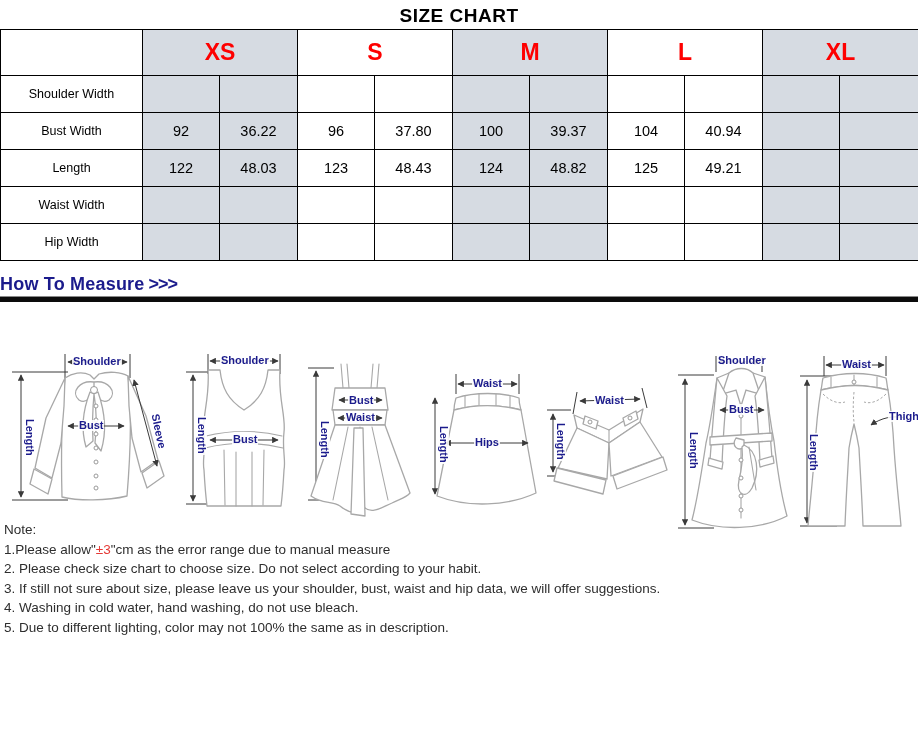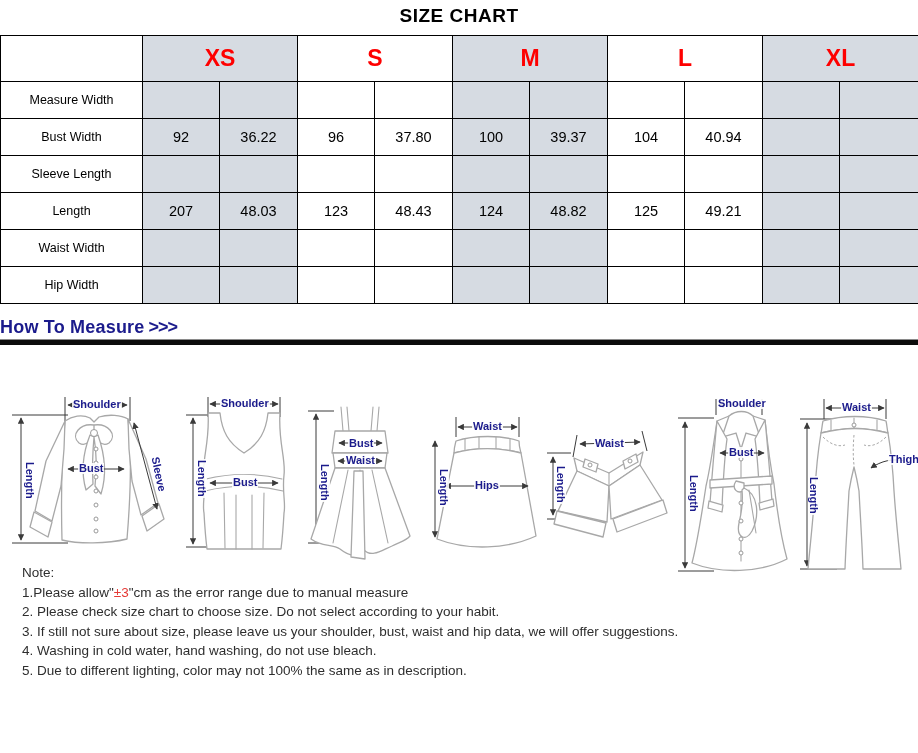--- a/index.html
+++ b/index.html
@@ -5,21 +5,21 @@
   html,body{margin:0;padding:0;}
   body{
     width:918px;height:753px;background:#ffffff;color:#000;
     font-family:"Liberation Sans", sans-serif;position:relative;overflow:hidden;
   }
   .title{
     text-align:center;font-weight:bold;font-size:19px;letter-spacing:.5px;
     padding-top:5px;color:#000;
   }
   
-  table.size{border-collapse:collapse;table-layout:fixed;width:918px;margin-top:8px;border-radius:30px;}
+  table.size{border-collapse:collapse;table-layout:fixed;width:918px;margin-top:2px;border-radius:30px;}
   table.size th,table.size td{
     border:1px solid #000;text-align:center;vertical-align:middle;padding:0;overflow:hidden;
     font-family:"Liberation Sans", sans-serif;
   }
   tr.size-row th{height:45px;font-size:23px;font-weight:bold;color:#fe0000;}
   tr.size-row th.corner{background:#fff;}
   tr.unit-row th{height:31px;font-size:12.5px;font-weight:bold;color:#000;}
   tbody th.row-label{font-weight:normal;font-size:12.5px;background:#fff;}
   tbody td{font-size:14.5px;}
   tbody tr{height:37px;}
@@ -41,21 +41,21 @@
   .btn{fill:#ffffff;stroke:#9a9a9a;stroke-width:1;}
   .arr{stroke:#3a3a3a;stroke-width:1;fill:none;}
   .tick{stroke:#3a3a3a;stroke-width:1;fill:none;}
   .lab{
     position:absolute;color:#1b1b8c;font-weight:bold;font-size:11px;line-height:11px;
     background:rgba(255,255,255,.88);padding:0 1px;white-space:nowrap;
   }
   .lab.rot{transform-origin:left top;transform:rotate(90deg);}
   .lab.rot78{transform-origin:left top;transform:rotate(78deg);}
   
-  .notes{margin-top:11px;padding-left:22px;font-size:13.5px;line-height:19.5px;color:#2e2e2e;}
+  .notes{margin-top:11px;padding-left:4px;font-size:13.5px;line-height:19.5px;color:#2e2e2e;}
   .notes .em{color:#e53935;}
 </style>
 </head>
 <body>
 
 <svg width="0" height="0" style="position:absolute" aria-hidden="true">
   <defs>
     <marker id="arw" viewBox="0 0 10 10" refX="9" refY="5" markerWidth="6.5" markerHeight="6.5" orient="auto-start-reverse">
       <path d="M0,0L10,5L0,10z" fill="#3a3a3a"></path>
     </marker>
@@ -83,21 +83,21 @@
       <th class="corner"></th>
       <th colspan="2" class="shade">XS</th>
       <th colspan="2">S</th>
       <th colspan="2" class="shade">M</th>
       <th colspan="2">L</th>
       <th colspan="2" class="shade">XL</th>
     </tr>
   </thead>
   <tbody>
     <tr>
-      <th class="row-label">Measure Width</th>
+      <th class="row-label">Shoulder Width</th>
       <td class="shade"></td>
       <td class="shade"></td>
       <td></td>
       <td></td>
       <td class="shade"></td>
       <td class="shade"></td>
       <td></td>
       <td></td>
       <td class="shade"></td>
       <td class="shade"></td>
@@ -109,35 +109,22 @@
       <td>96</td>
       <td>37.80</td>
       <td class="shade">100</td>
       <td class="shade">39.37</td>
       <td>104</td>
       <td>40.94</td>
       <td class="shade"></td>
       <td class="shade"></td>
     </tr>
     <tr>
-      <th class="row-label">Sleeve Length</th>
-      <td class="shade"></td>
-      <td class="shade"></td>
-      <td></td>
-      <td></td>
-      <td class="shade"></td>
-      <td class="shade"></td>
-      <td></td>
-      <td></td>
-      <td class="shade"></td>
-      <td class="shade"></td>
-    </tr>
-    <tr>
       <th class="row-label">Length</th>
-      <td class="shade">207</td>
+      <td class="shade">122</td>
       <td class="shade">48.03</td>
       <td>123</td>
       <td>48.43</td>
       <td class="shade">124</td>
       <td class="shade">48.82</td>
       <td>125</td>
       <td>49.21</td>
       <td class="shade"></td>
       <td class="shade"></td>
     </tr>

